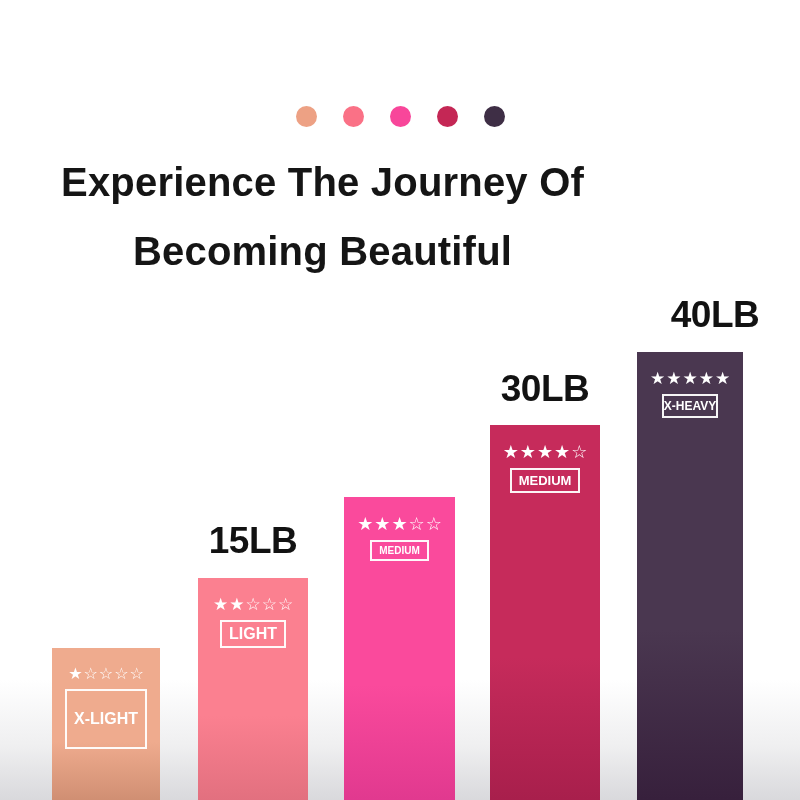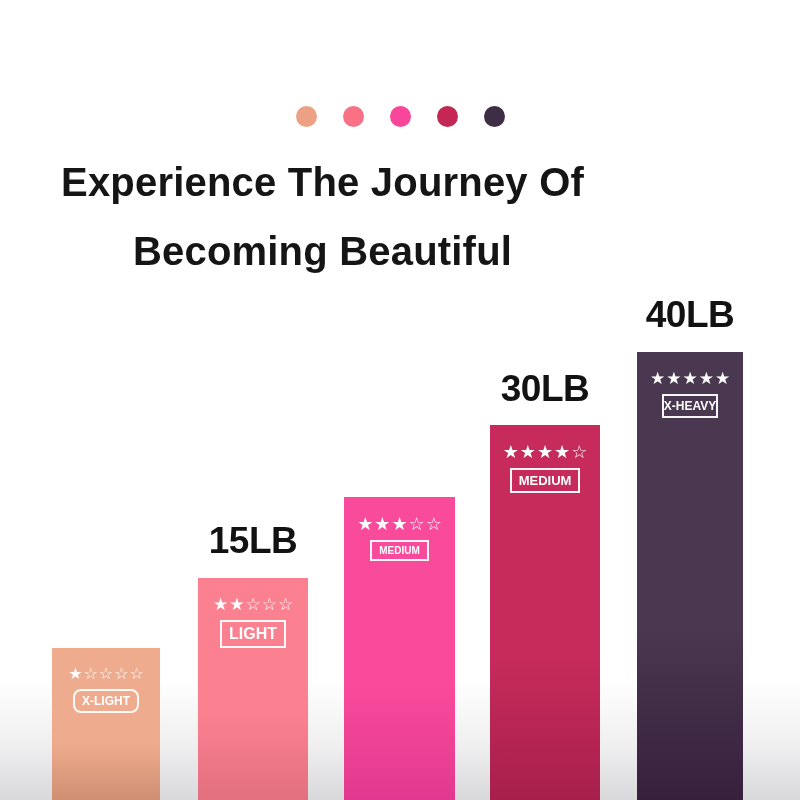--- a/index.html
+++ b/index.html
@@ -146,21 +146,21 @@
         <div class="bar-value" style="top: 588px;">10LB</div>
         <div class="bar" style="height: 152px; background: linear-gradient(rgb(239, 171, 142) 0%, rgb(239, 171, 142) 62%, rgb(208, 143, 115) 100%);">
           <div class="bar-content" style="top: 18px;">
             <div class="stars" style="font-size: 16px;">
               <span class="star">★</span>
               <span class="star">☆</span>
               <span class="star">☆</span>
               <span class="star">☆</span>
               <span class="star">☆</span>
             </div>
-            <div class="level-box" style="font-size: 12px; padding: 3px 7px; border-radius: 8px;">X-LIGHT</div>
+            <div class="level-box" style="font-size: 16px; padding: 19px 7px;">X-LIGHT</div>
           </div>
         </div>
       </div>
       <div class="bar-group" style="left: 198px; width: 110px; height: 800px; text-decoration: underline;">
         <div class="bar-value" style="top: 520px;">15LB</div>
         <div class="bar" style="height: 222px; background: linear-gradient(rgb(251, 128, 144) 0%, rgb(251, 128, 144) 62%, rgb(226, 112, 127) 100%);">
           <div class="bar-content" style="top: 18px;">
             <div class="stars" style="font-size: 17px;">
               <span class="star">★</span>
               <span class="star">★</span>
@@ -195,21 +195,21 @@
               <span class="star">★</span>
               <span class="star">★</span>
               <span class="star">★</span>
               <span class="star">☆</span>
             </div>
             <div class="level-box" style="font-size: 13px; padding: 3px 7px;">MEDIUM</div>
           </div>
         </div>
       </div>
       <div class="bar-group" style="left: 637px; width: 106px; height: 800px;">
-        <div class="bar-value" style="top: 294px;">40LB</div>
+        <div class="bar-value" style="top: 294px; margin-left: 25px;">40LB</div>
         <div class="bar" style="height: 448px; background: linear-gradient(rgb(74, 55, 80) 0%, rgb(74, 55, 80) 62%, rgb(55, 32, 60) 100%);">
           <div class="bar-content" style="top: 18px;">
             <div class="stars" style="font-size: 17px;">
               <span class="star">★</span>
               <span class="star">★</span>
               <span class="star">★</span>
               <span class="star">★</span>
               <span class="star">★</span>
             </div>
             <div class="level-box" style="font-size: 12px; padding: 3px 0;">X-HEAVY</div>

